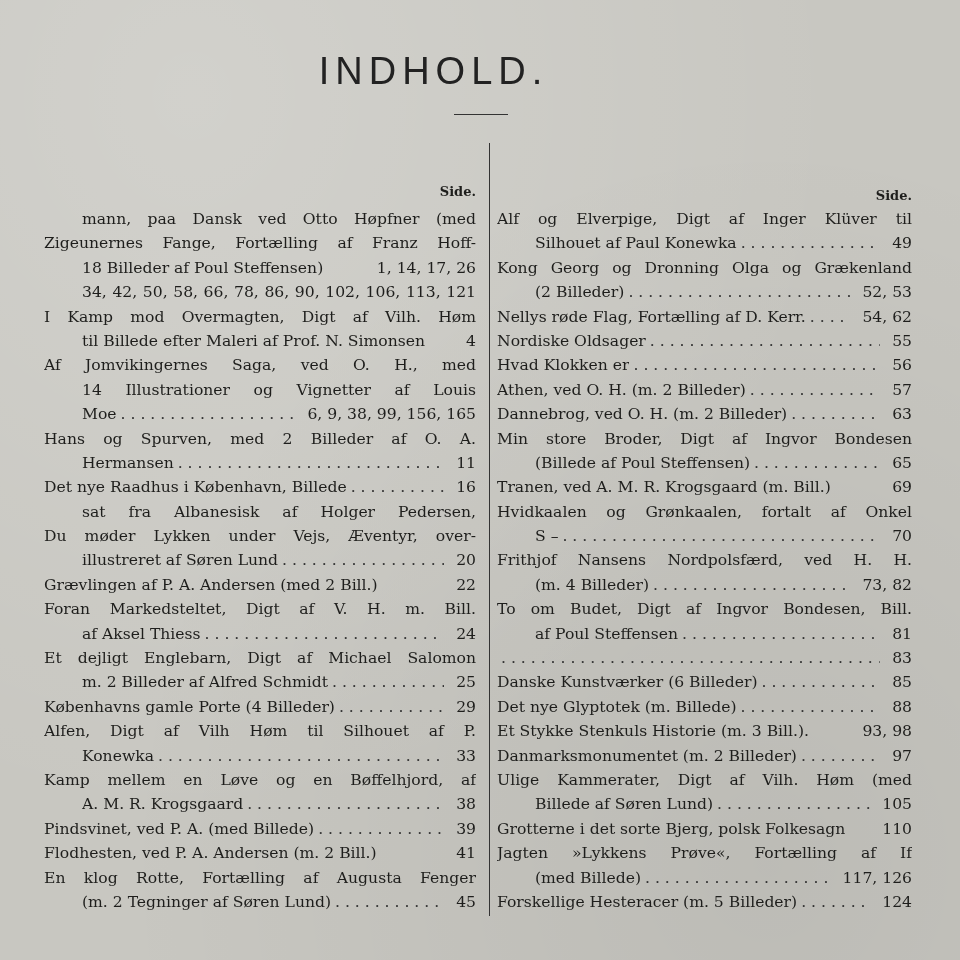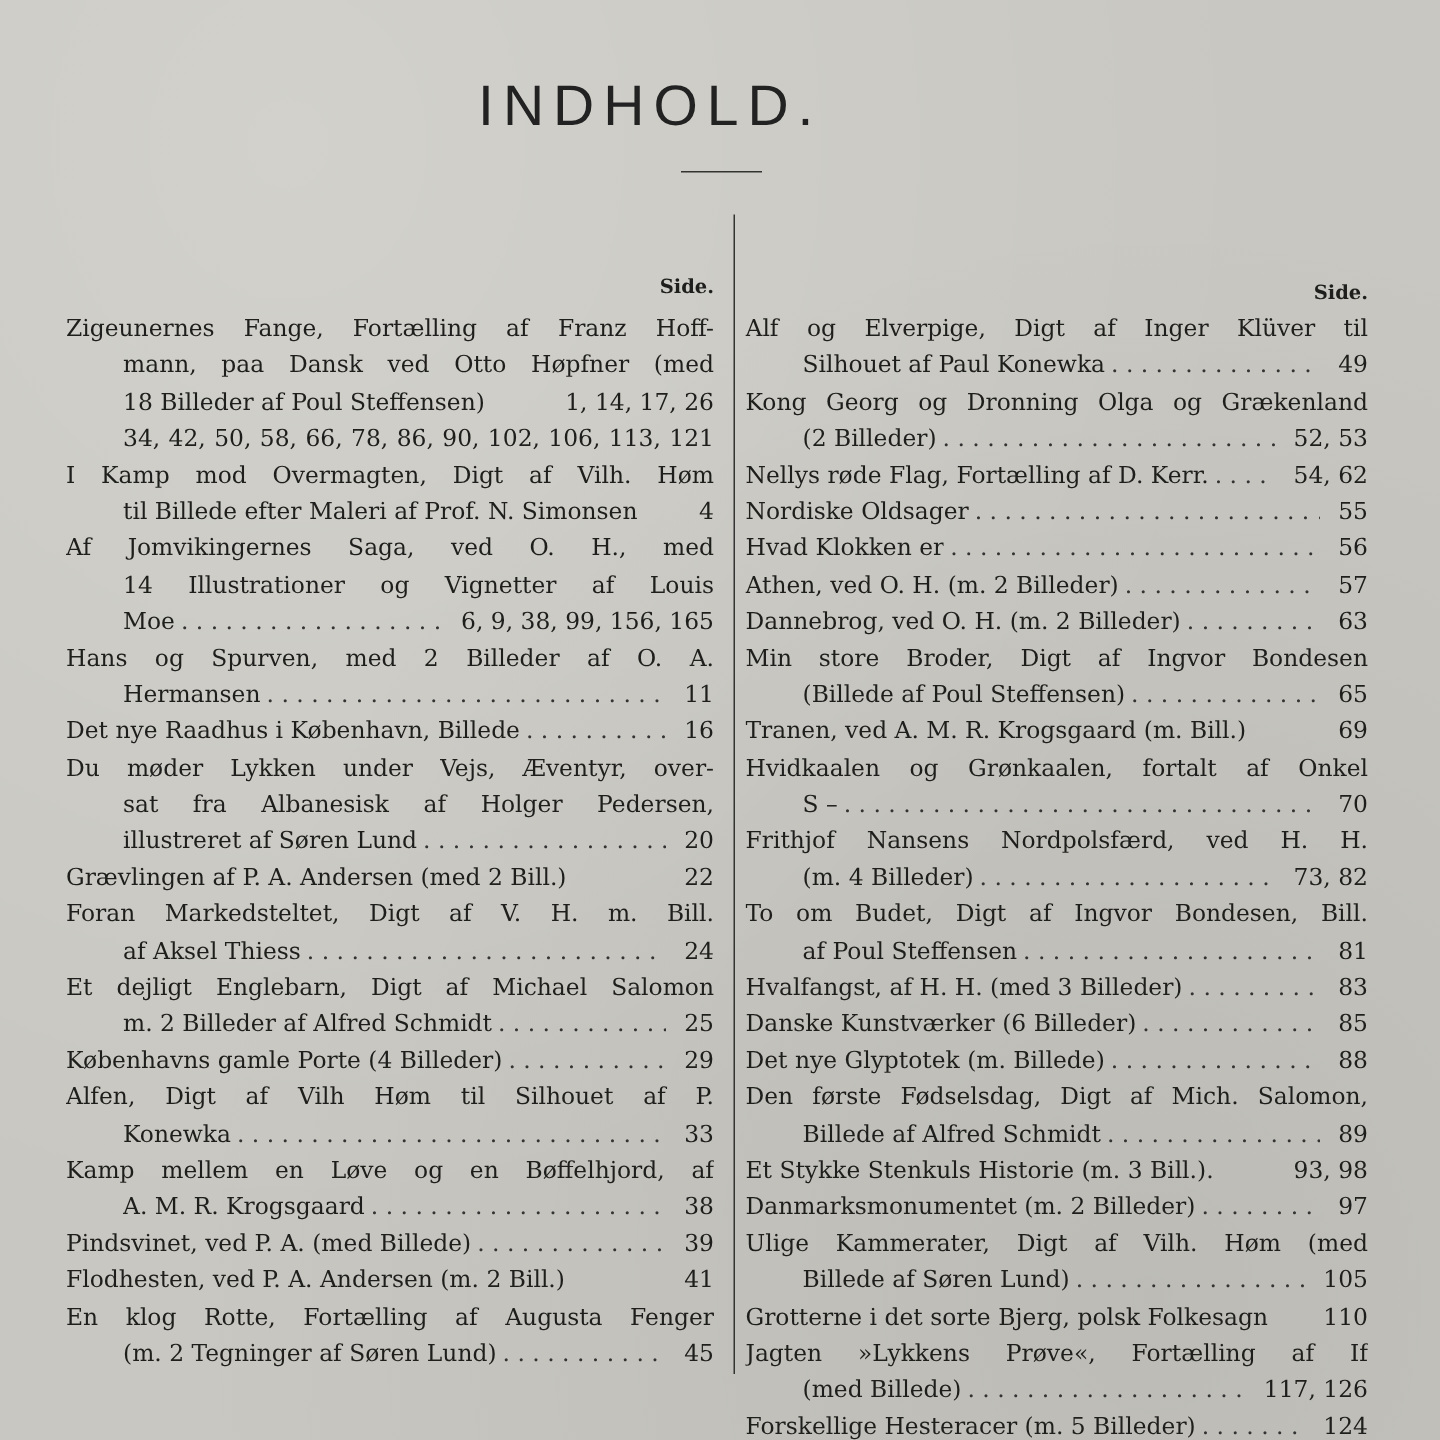--- a/index.html
+++ b/index.html
@@ -64,26 +64,26 @@
 <body>
 
 <h1 class="page-title">INDHOLD.</h1>
 <div class="title-rule"></div>
 <div class="col-divider"></div>
 
 <div class="column col-left">
   <div class="side-label">Side.</div>
   <div class="entries">
       <div class="entry">
-        <div class="line justify">
-          <span class="txt">Zigeunernes Fange, Fortælling af Franz Hoff-</span>
-        </div>
         <div class="line indent justify">
           <span class="txt">mann, paa Dansk ved Otto Høpfner (med</span>
         </div>
+        <div class="line justify">
+          <span class="txt">Zigeunernes Fange, Fortælling af Franz Hoff-</span>
+        </div>
         <div class="line indent">
           <span class="txt">18 Billeder af Poul Steffensen)</span>
           <span class="spacer"></span>
           <span class="pg">1, 14, 17, 26</span>
         </div>
         <div class="line indent justify">
           <span class="txt">34, 42, 50, 58, 66, 78, 86, 90, 102, 106, 113, 121</span>
         </div>
       </div>
       <div class="entry">
@@ -120,25 +120,25 @@
         </div>
       </div>
       <div class="entry">
         <div class="line">
           <span class="txt">Det nye Raadhus i København, Billede</span>
           <span class="dots"></span>
           <span class="pg">16</span>
         </div>
       </div>
       <div class="entry">
-        <div class="line justify">
-          <span class="txt">Du møder Lykken under Vejs, Æventyr, over-</span>
-        </div>
         <div class="line indent justify">
           <span class="txt">sat fra Albanesisk af Holger Pedersen,</span>
+        </div>
+        <div class="line justify">
+          <span class="txt">Du møder Lykken under Vejs, Æventyr, over-</span>
         </div>
         <div class="line indent">
           <span class="txt">illustreret af Søren Lund</span>
           <span class="dots"></span>
           <span class="pg">20</span>
         </div>
       </div>
       <div class="entry">
         <div class="line">
           <span class="txt">Grævlingen af P. A. Andersen (med 2 Bill.)</span>
@@ -320,47 +320,36 @@
           <span class="txt">To om Budet, Digt af Ingvor Bondesen, Bill.</span>
         </div>
         <div class="line indent">
           <span class="txt">af Poul Steffensen</span>
           <span class="dots"></span>
           <span class="pg">81</span>
         </div>
       </div>
       <div class="entry">
         <div class="line">
-          <span class="txt">Hvalfangst, af H. H. (med 3 Billeder)</span>
           <span class="dots"></span>
           <span class="pg">83</span>
         </div>
       </div>
       <div class="entry">
         <div class="line">
           <span class="txt">Danske Kunstværker (6 Billeder)</span>
           <span class="dots"></span>
           <span class="pg">85</span>
         </div>
       </div>
       <div class="entry">
         <div class="line">
           <span class="txt">Det nye Glyptotek (m. Billede)</span>
           <span class="dots"></span>
           <span class="pg">88</span>
-        </div>
-      </div>
-      <div class="entry">
-        <div class="line justify">
-          <span class="txt">Den første Fødselsdag, Digt af Mich. Salomon,</span>
-        </div>
-        <div class="line indent">
-          <span class="txt">Billede af Alfred Schmidt</span>
-          <span class="dots"></span>
-          <span class="pg">89</span>
         </div>
       </div>
       <div class="entry">
         <div class="line">
           <span class="txt">Et Stykke Stenkuls Historie (m. 3 Bill.).</span>
           <span class="spacer"></span>
           <span class="pg">93, 98</span>
         </div>
       </div>
       <div class="entry">

